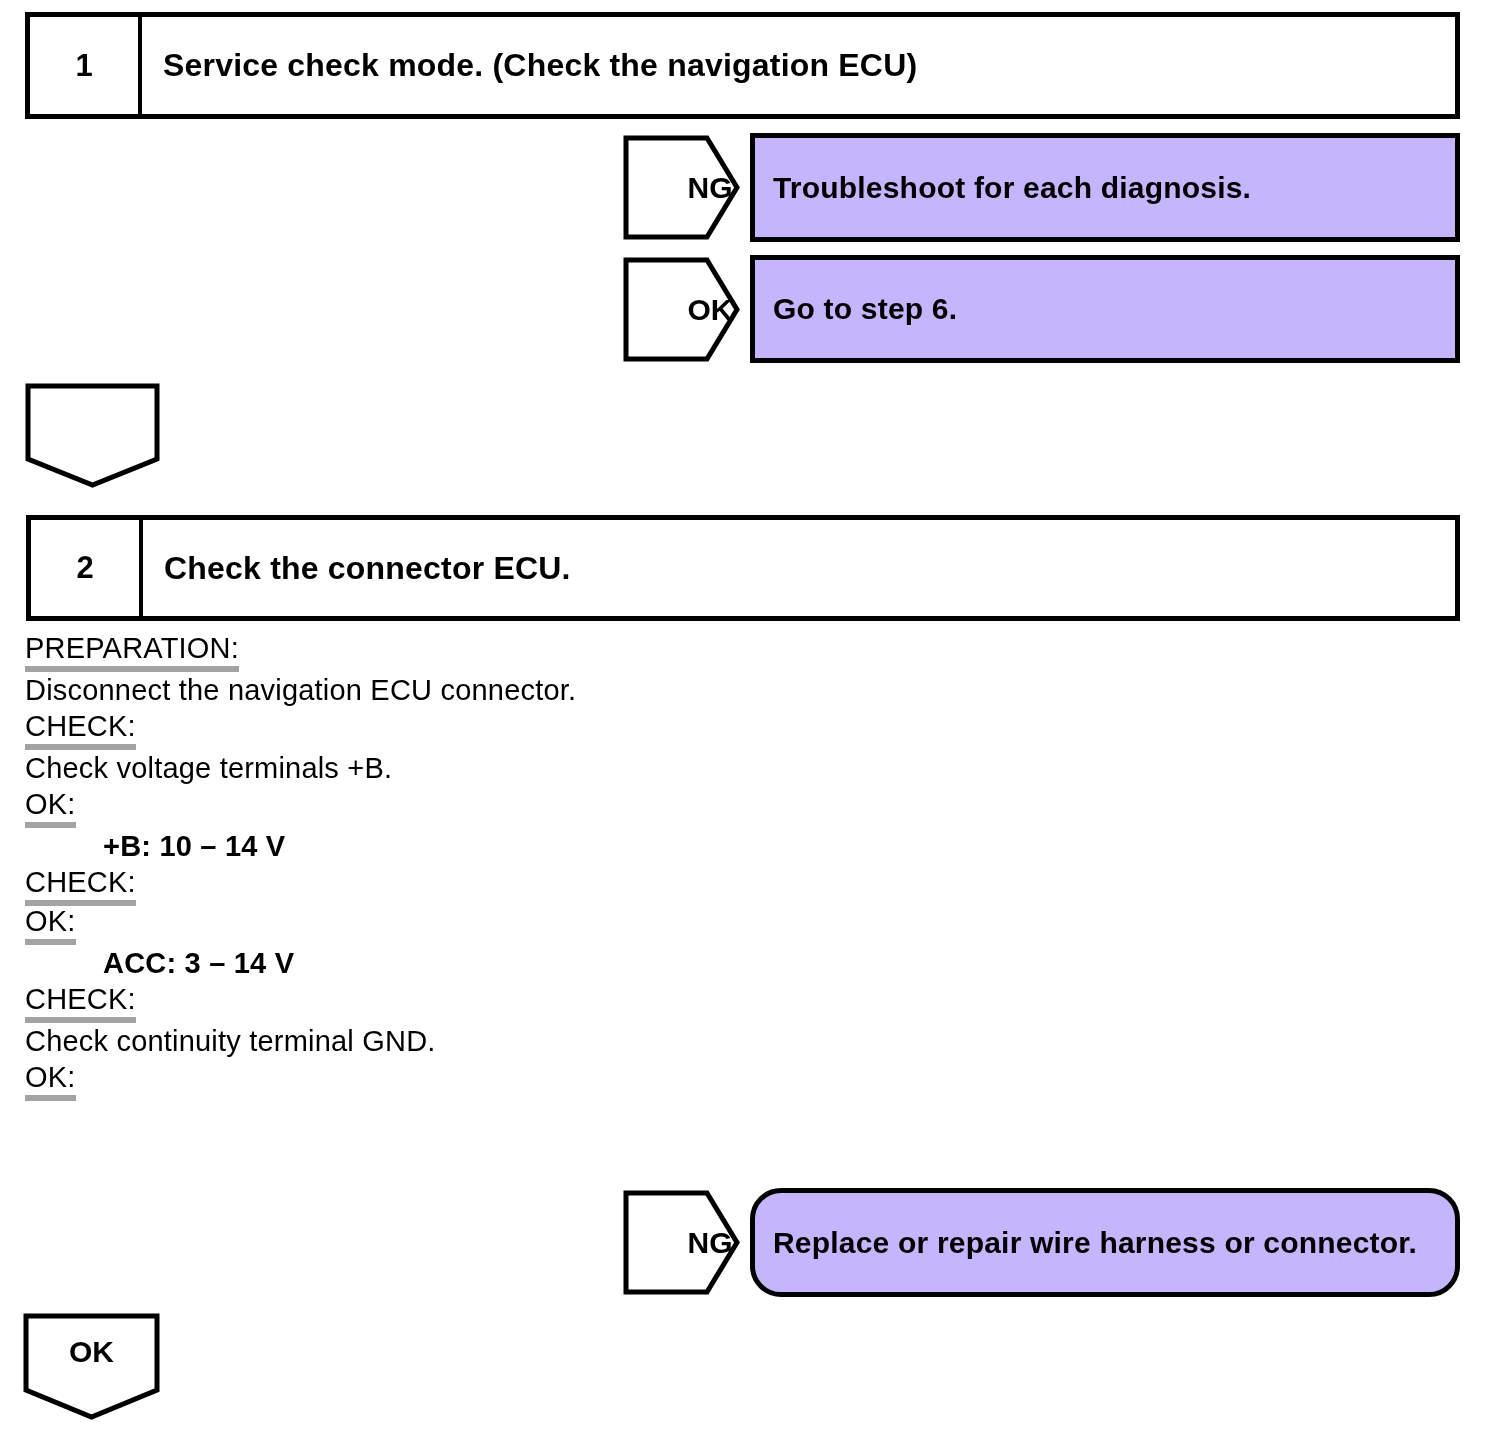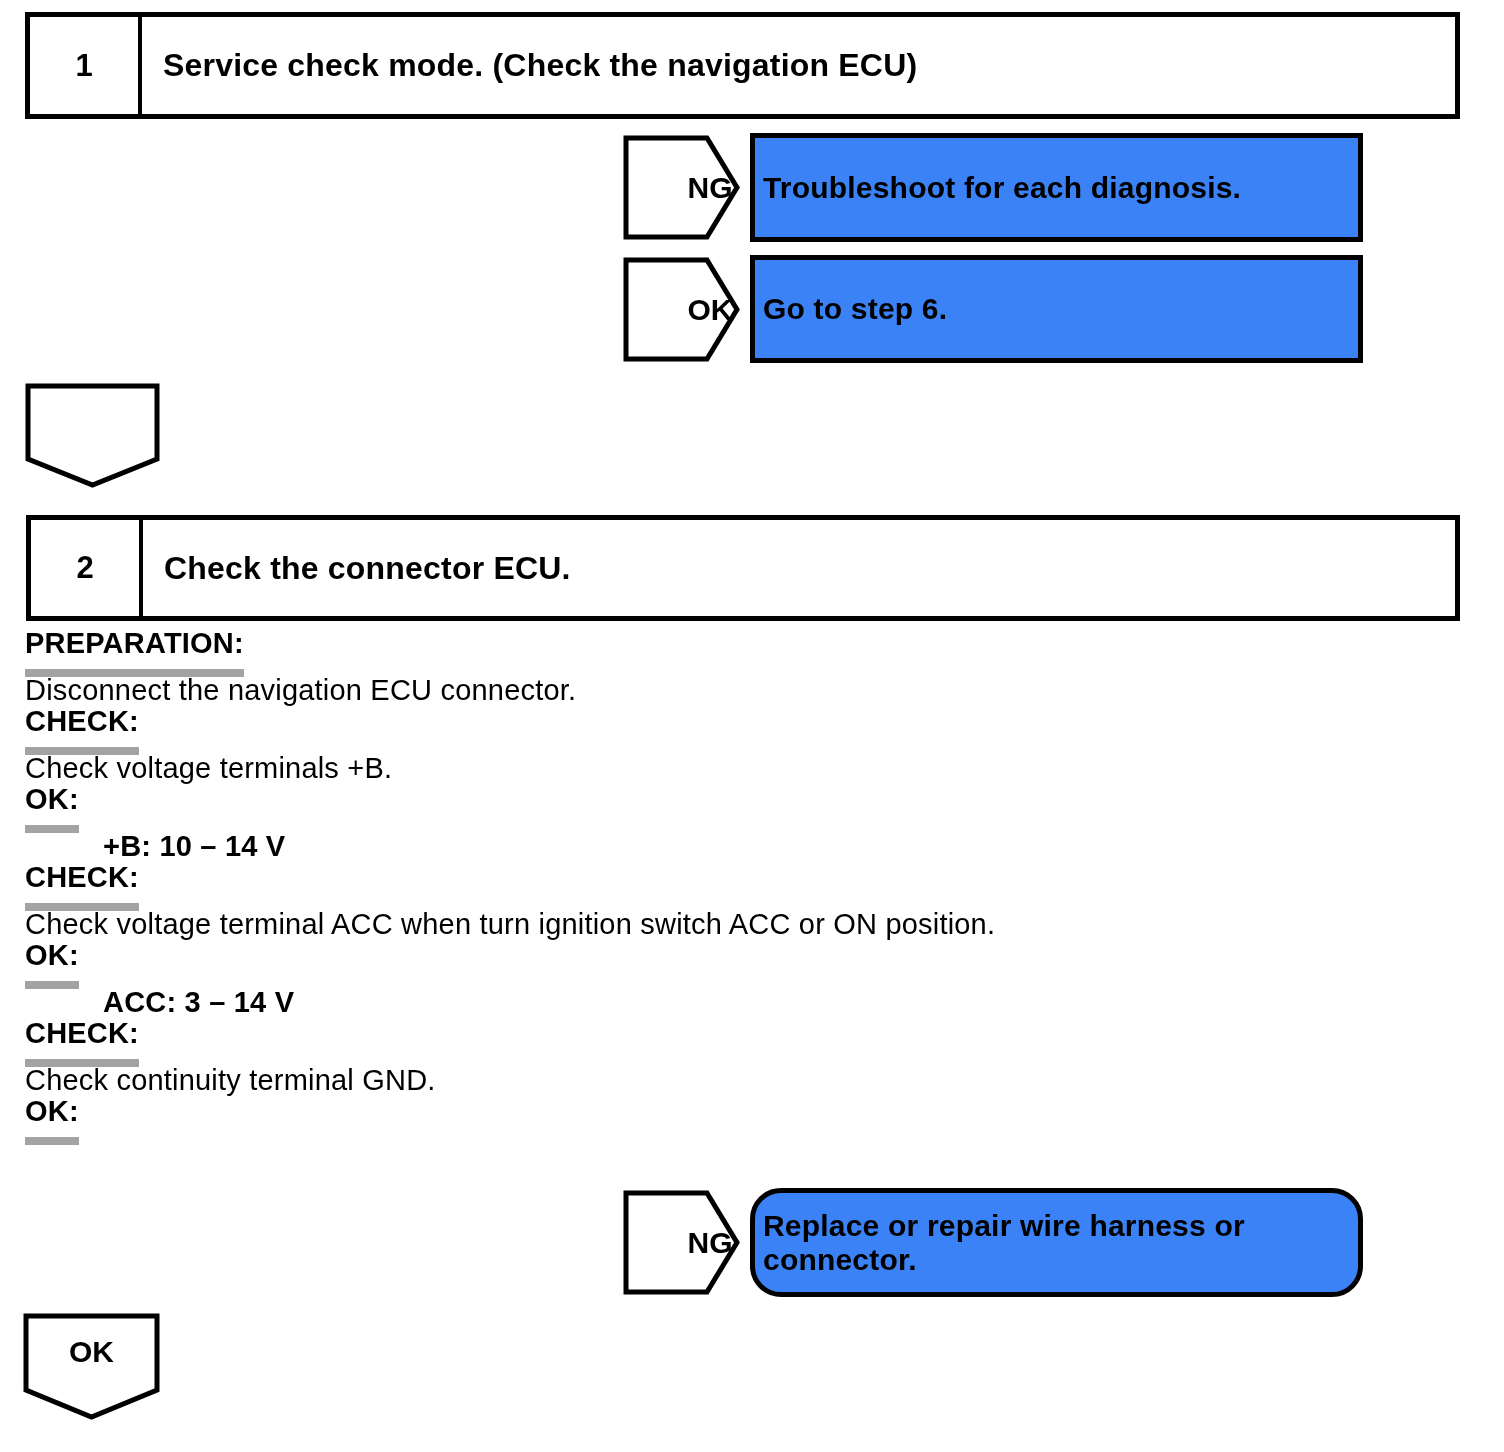--- a/index.html
+++ b/index.html
@@ -58,27 +58,27 @@
     justify-content: center;
     font-size: 30px;
     font-weight: 700;
     padding-left: 44px;
   }
 
   
   .action-box {
     position: absolute;
     box-sizing: border-box;
-    width: 613px;
+    width: 710px;
     height: 109px;
     border: 5px solid #000;
-    background: #3b82f6;
-    display: flex;
-    align-items: center;
-    padding-left: 8px;
+    background: #c4b5fd;
+    display: flex;
+    align-items: center;
+    padding-left: 18px;
     font-size: 30px;
     font-weight: 700;
     letter-spacing: 0.2px;
   }
 
   
   .connector {
     position: absolute;
     width: 135px;
     height: 105px;
@@ -104,23 +104,23 @@
   }
   .proc-line {
     height: 39px;
     display: flex;
     align-items: center;
     font-size: 29px;
     letter-spacing: 0.2px;
     white-space: nowrap;
   }
   .proc-line.h span {
-    font-weight: 700;
-    border-bottom: 8px solid #a3a3a3;
-    padding-bottom: 9px;
+    font-weight: 400;
+    border-bottom: 6px solid #a3a3a3;
+    padding-bottom: 1px;
   }
   .proc-line.v {
     padding-left: 78px;
     font-weight: 700;
   }
 </style>
 </head>
 <body>
 
 <div class="page">
@@ -166,21 +166,20 @@
         <span>CHECK:</span>
       </div>
     <div class="proc-line b">Check voltage terminals +B.</div>
     <div class="proc-line h">
         <span>OK:</span>
       </div>
     <div class="proc-line v">+B: 10 – 14 V</div>
     <div class="proc-line h">
         <span>CHECK:</span>
       </div>
-    <div class="proc-line b">Check voltage terminal ACC when turn ignition switch ACC or ON position.</div>
     <div class="proc-line h">
         <span>OK:</span>
       </div>
     <div class="proc-line v">ACC: 3 – 14 V</div>
     <div class="proc-line h">
         <span>CHECK:</span>
       </div>
     <div class="proc-line b">Check continuity terminal GND.</div>
     <div class="proc-line h">
         <span>OK:</span>

